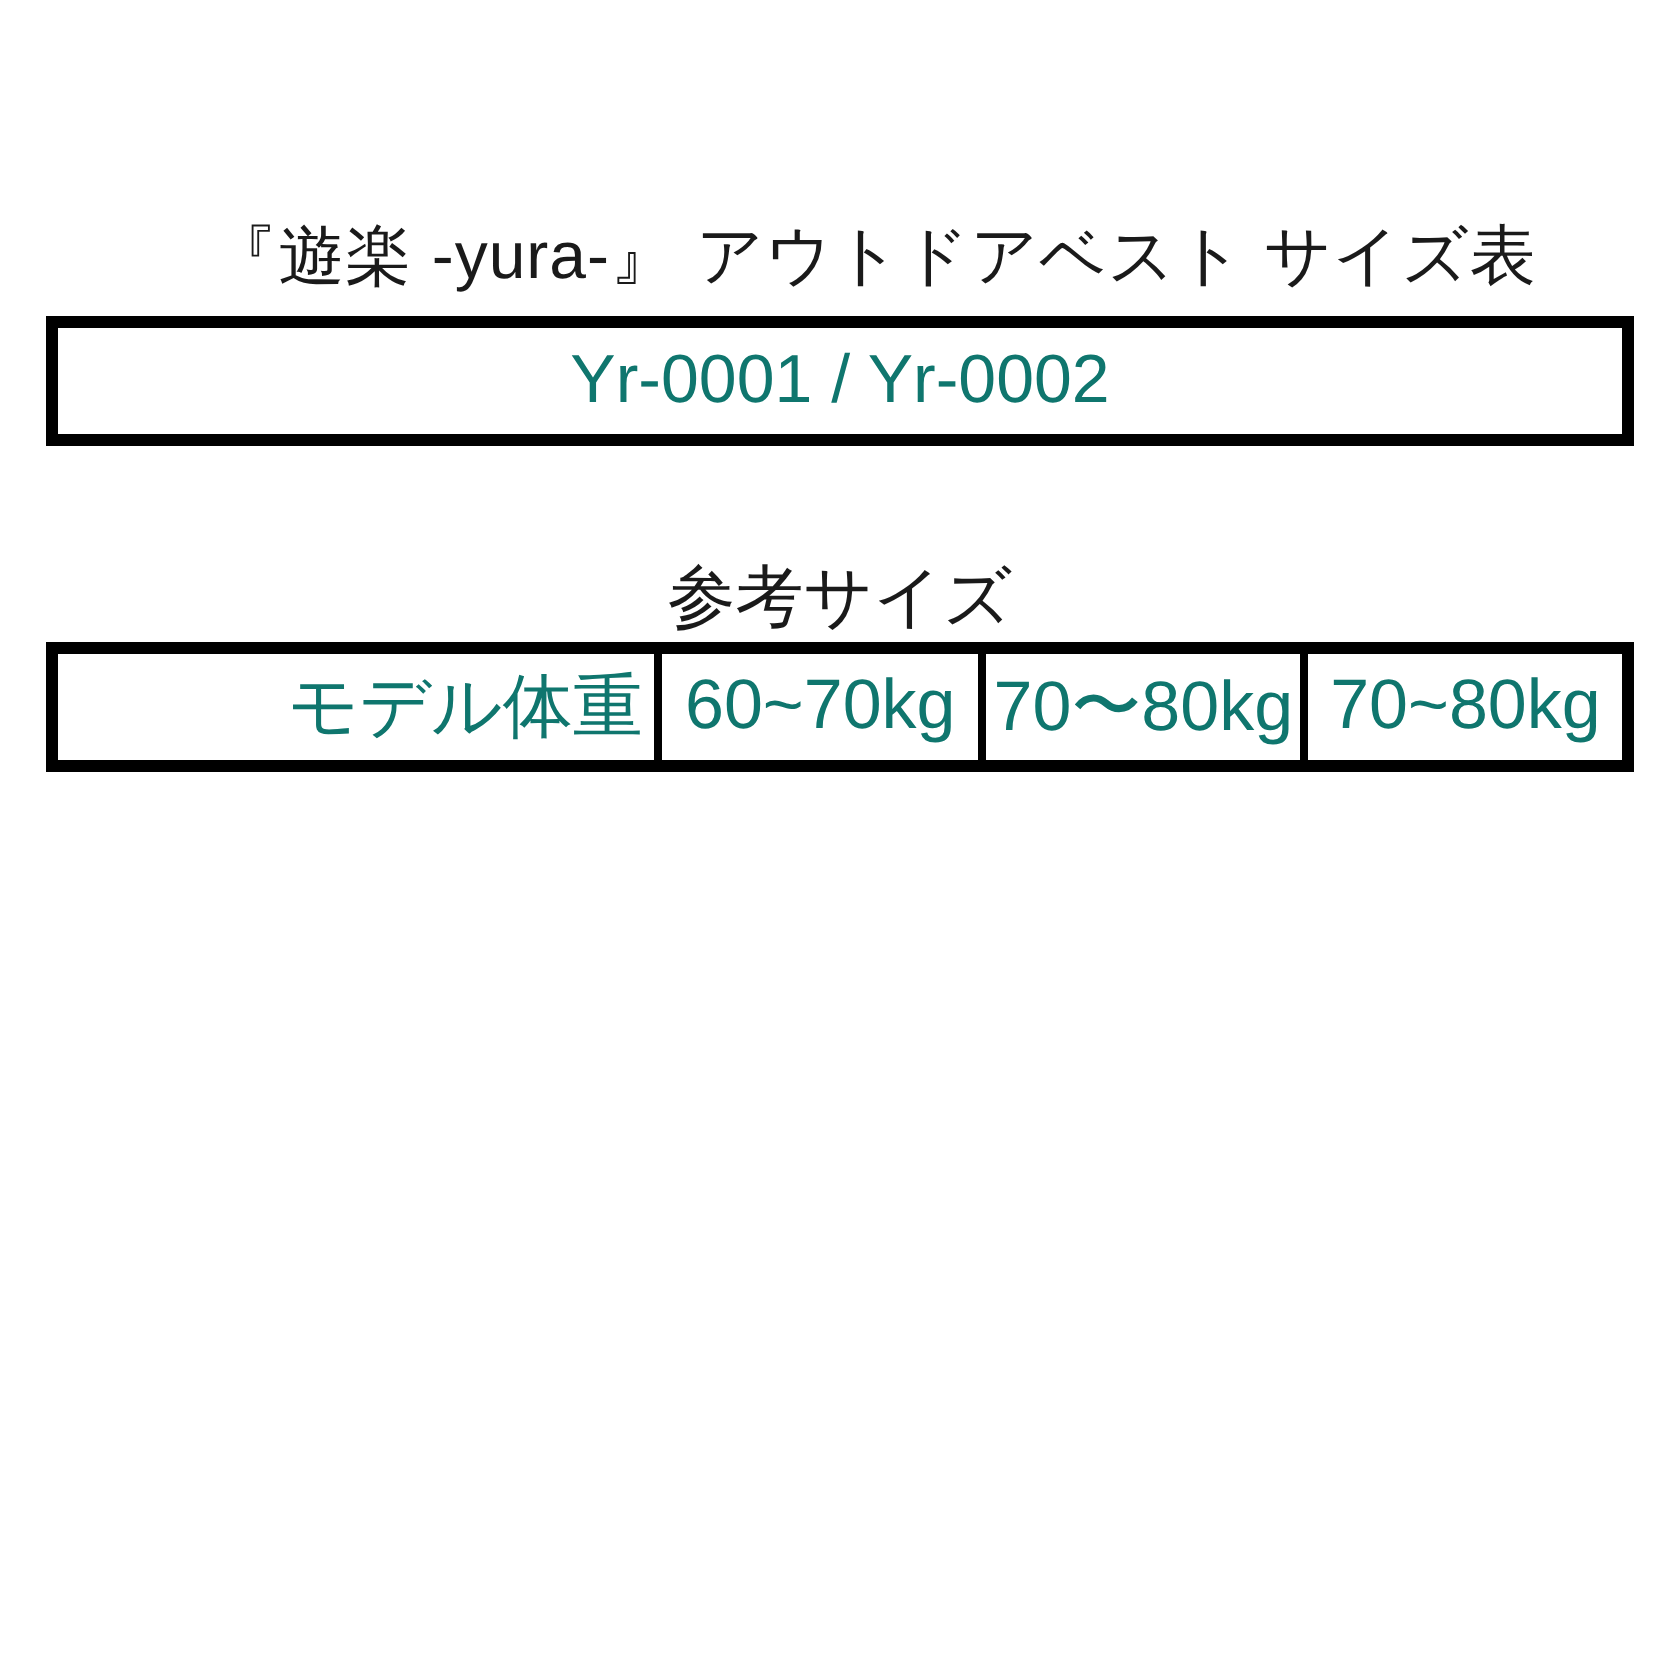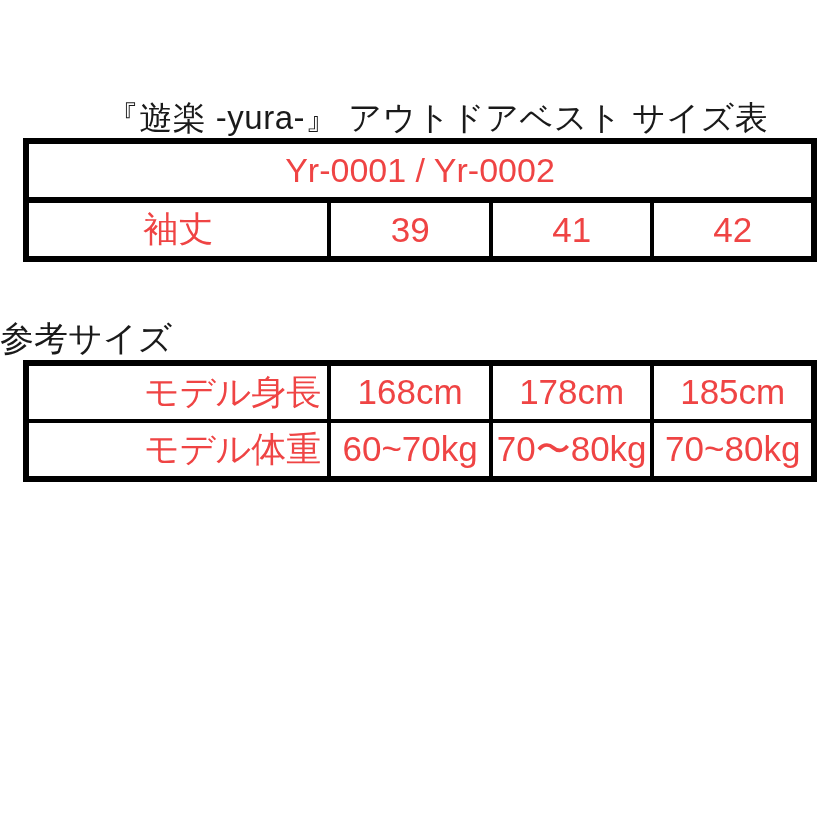--- a/index.html
+++ b/index.html
@@ -14,21 +14,21 @@
     font-family: "Liberation Sans", "DejaVu Sans", sans-serif;
     overflow: hidden;
   }
   .canvas {
     width: 840px;
     height: 840px;
     background: #ffffff;
     box-sizing: border-box;
   }
   .page-title {
-    margin: 0;
+    margin: 10px;
     padding-top: 97px;
     text-align: center;
     font-size: 33px;
     font-weight: normal;
     line-height: 1.25;
     letter-spacing: 0.5px;
     color: #1a1a1a;
     padding-left: 34px;
   }
   table.sheet {
@@ -41,37 +41,38 @@
   table.sheet td, table.sheet th {
     border: 4px solid #000000;
     text-align: center;
     vertical-align: middle;
     height: 53px;
     font-size: 35px;
     font-weight: normal;
     padding: 0;
     overflow: hidden;
     white-space: nowrap;
-    color: #ef4444;
+    color: #0f766e;
   }
   .size-table {
     margin-top: 13px;
   }
   .size-table .model-header-cell {
     font-size: 34px;
     border-bottom-width: 6px;
   }
   .size-table .col-head-bold {
     font-weight: bold;
   }
   .col-label   { width: 38.5%; }
   .col-value   { width: 20.5%; }
   .reference-heading {
     margin: 0;
     padding-top: 55px;
+    text-align: center;
     font-size: 34px;
     font-weight: normal;
     line-height: 1.25;
     color: #1a1a1a;
   }
   .reference-table {
     margin-top: 17px;
   }
   .reference-table td.row-label {
     text-align: right;
@@ -90,46 +91,34 @@
     <colgroup>
       <col class="col-label">
       <col class="col-value">
       <col class="col-value">
       <col class="col-value">
     </colgroup>
     <tbody>
       <tr>
         <td colspan="4" class="model-header-cell">Yr-0001 / Yr-0002</td>
       </tr>
-      <tr>
-        <td class="row-label-center">袖丈</td>
-        <td>39</td>
-        <td>41</td>
-        <td>42</td>
-      </tr>
     </tbody>
   </table>
 
   <h2 class="reference-heading">参考サイズ</h2>
 
   <table class="sheet reference-table">
     <colgroup>
       <col class="col-label">
       <col class="col-value">
       <col class="col-value">
       <col class="col-value">
     </colgroup>
     <tbody>
       <tr>
-        <td class="row-label">モデル身長</td>
-        <td>168cm</td>
-        <td>178cm</td>
-        <td>185cm</td>
-      </tr>
-      <tr>
         <td class="row-label">モデル体重</td>
         <td>60~70kg</td>
         <td>70〜80kg</td>
         <td>70~80kg</td>
       </tr>
     </tbody>
   </table>
 
 </div>
 

